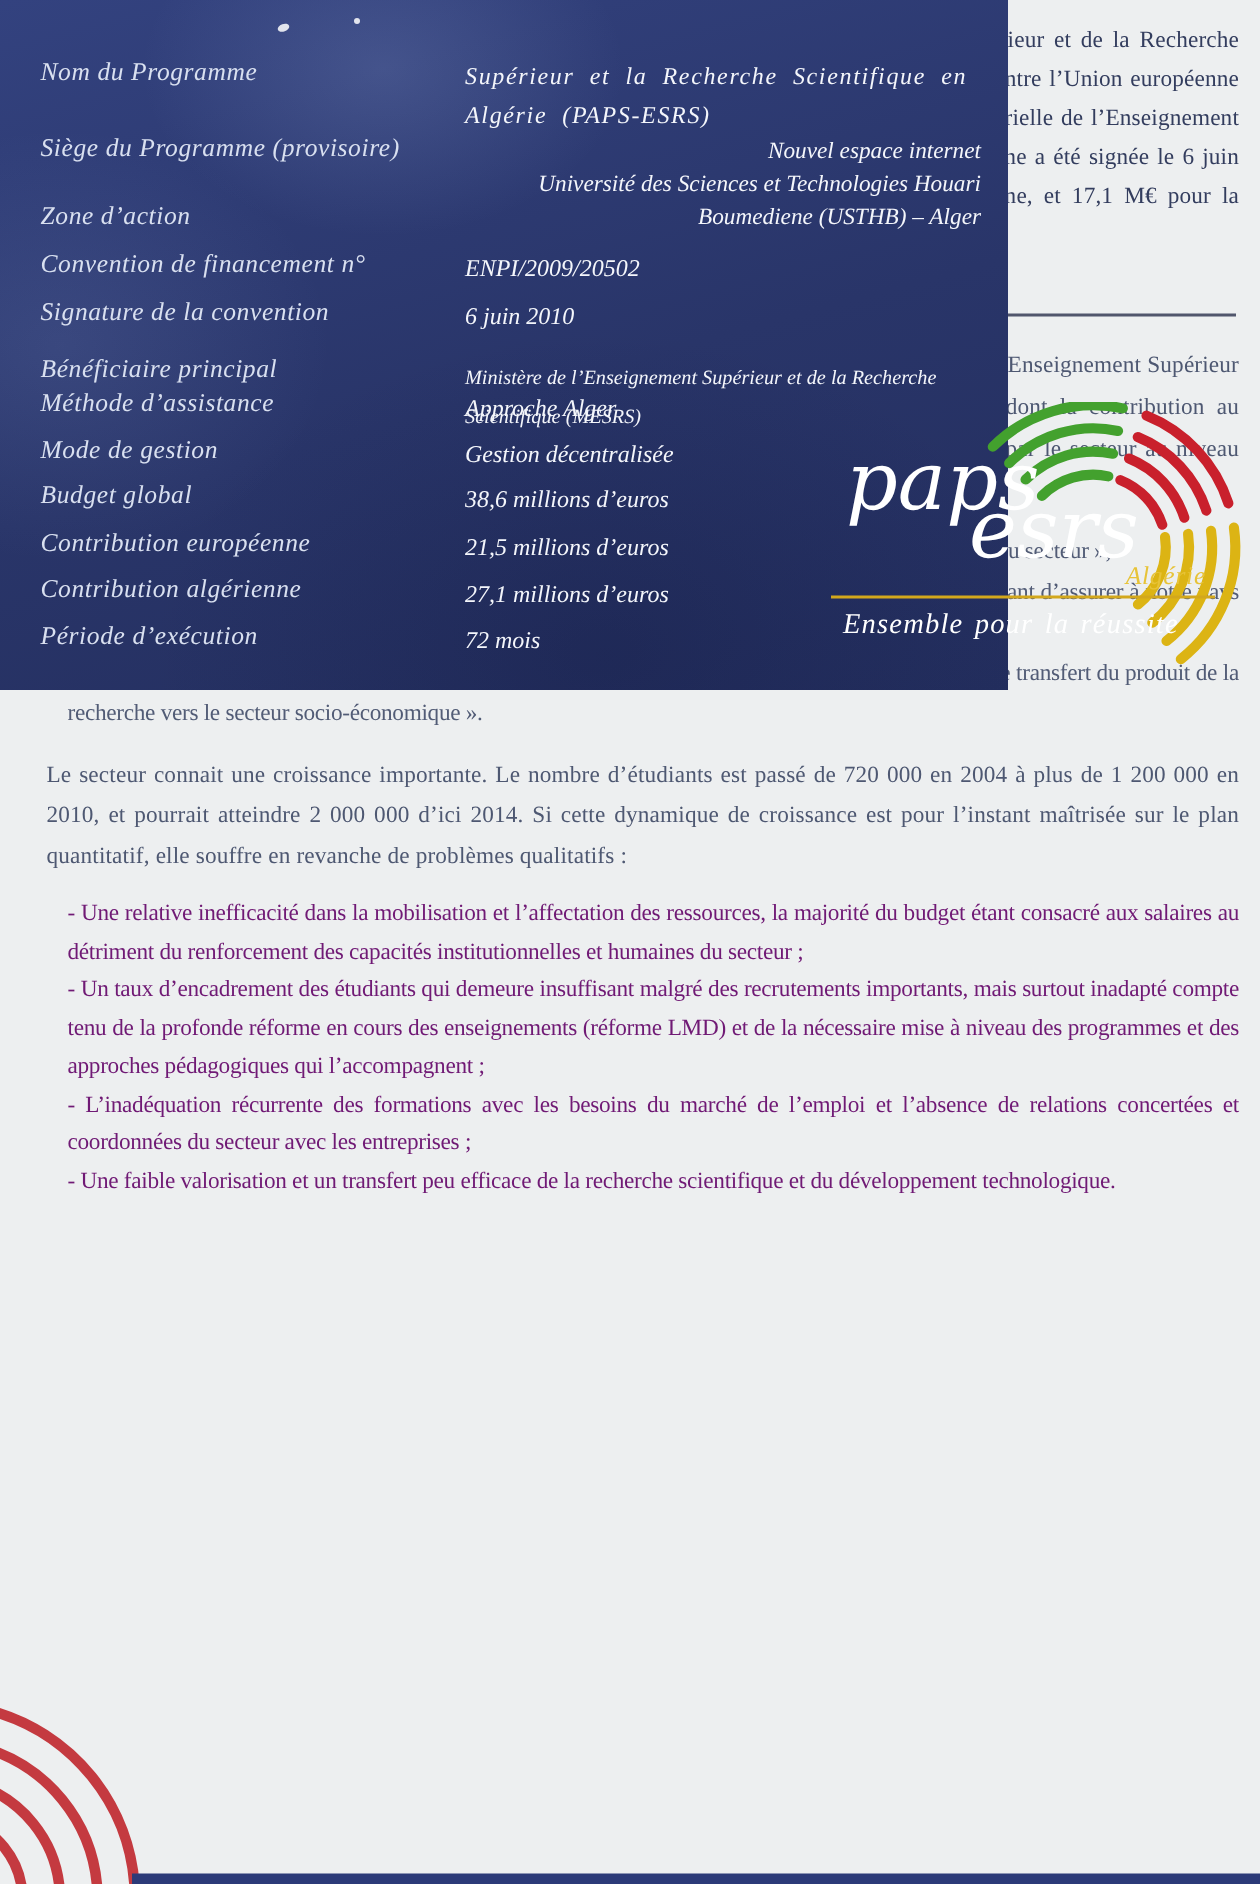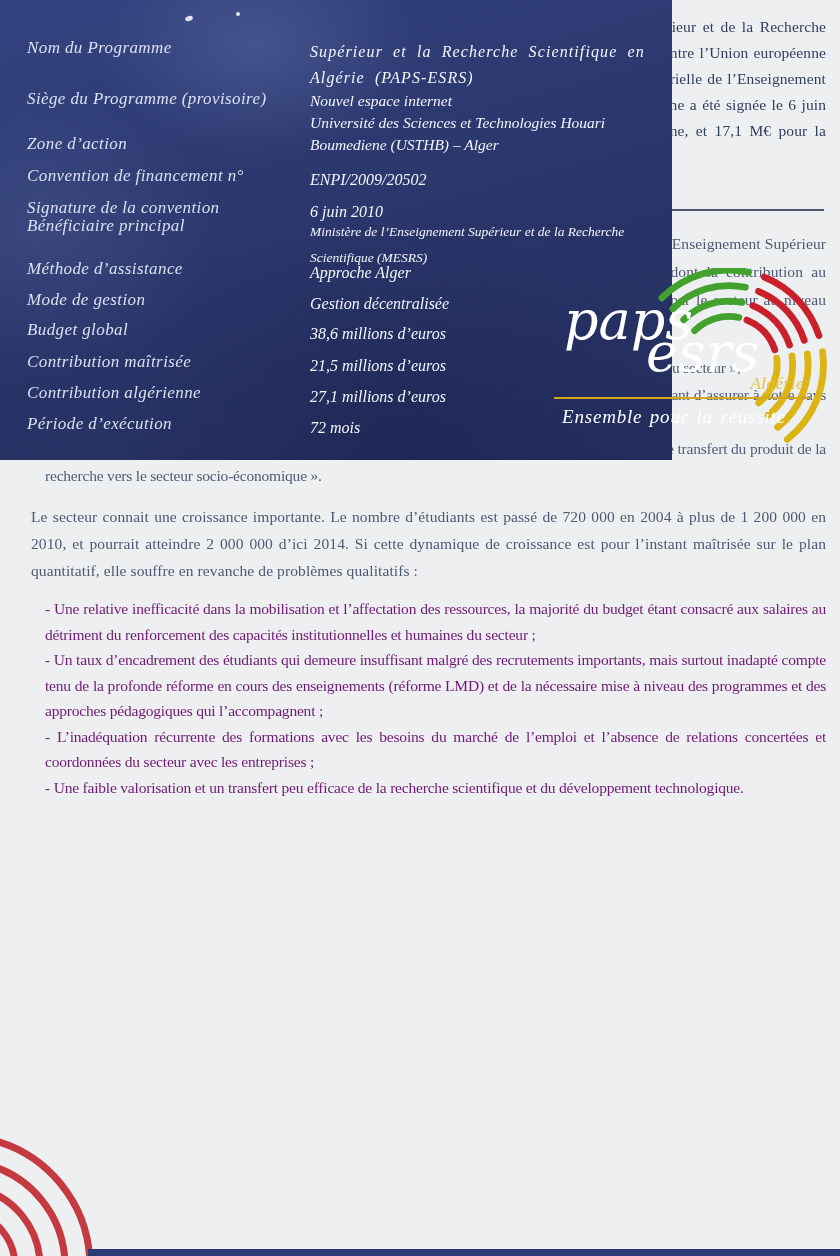--- a/index.html
+++ b/index.html
@@ -11,24 +11,24 @@
     background:
       radial-gradient(ellipse 260px 180px at 38% 10%, rgba(150,170,220,.20), transparent 62%),
       radial-gradient(ellipse 300px 240px at 6% 50%, rgba(140,160,215,.14), transparent 60%),
       radial-gradient(ellipse 420px 300px at 60% 95%, rgba(15,22,60,.28), transparent 72%),
       linear-gradient(165deg,#33427f 0%,#293569 55%,#232e5e 100%); font-style: italic;}
   .hrow{position:absolute;left:27px;right:10px;height:30px;}
   .lbl{position:absolute;left:0;top:0;font-size:17px;color:#d9e0f0;letter-spacing:.4px;}
   .val{position:absolute;left:283px;top:1px;right:8px;font-size:16px;color:#f4f6fb;}
   .vl{display:block;line-height:26px;}
   .r0{top:38px}.r1{top:89px}.r2{top:134px}.r3{top:166px}.r4{top:198px}
-  .r5{top:216px}.r6{top:259px}.r7{top:290px}.r8{top:320px}.r9{top:352px}
+  .r5{top:236px}.r6{top:259px}.r7{top:290px}.r8{top:320px}.r9{top:352px}
   .r10{top:383px}.r11{top:414px}
   .r0 .vl{letter-spacing:1.1px;word-spacing:5px;line-height:26px;}
-  .r1 .val{font-size:15.5px;}
+  .r1 .val{font-size:15.5px;text-align:right;}
   .r1 .vl{line-height:22px;}
   .r5 .val{font-size:13.5px;top:3px;}
 
   
   .logo{position:absolute;left:550px;top:268px;width:290px;height:192px;text-align:right;}
   .arcs{position:absolute;left:0;top:0;}
   .w1,.w2{position:absolute;color:#ffffff;font-family:"DejaVu Serif","Liberation Serif",serif;
           font-size:54px;line-height:1;}
   .w1{left:14px;top:26px;}
   .w2{left:96px;top:58px;}
@@ -113,21 +113,21 @@
           <span class="vl">Gestion décentralisée</span>
         </span>
     </div>
     <div class="hrow r8">
       <span class="lbl">Budget global</span>
       <span class="val">
           <span class="vl">38,6 millions d’euros</span>
         </span>
     </div>
     <div class="hrow r9">
-      <span class="lbl">Contribution maîtrisée</span>
+      <span class="lbl">Contribution européenne</span>
       <span class="val">
           <span class="vl">21,5 millions d’euros</span>
         </span>
     </div>
     <div class="hrow r10">
       <span class="lbl">Contribution algérienne</span>
       <span class="val">
           <span class="vl">27,1 millions d’euros</span>
         </span>
     </div>

